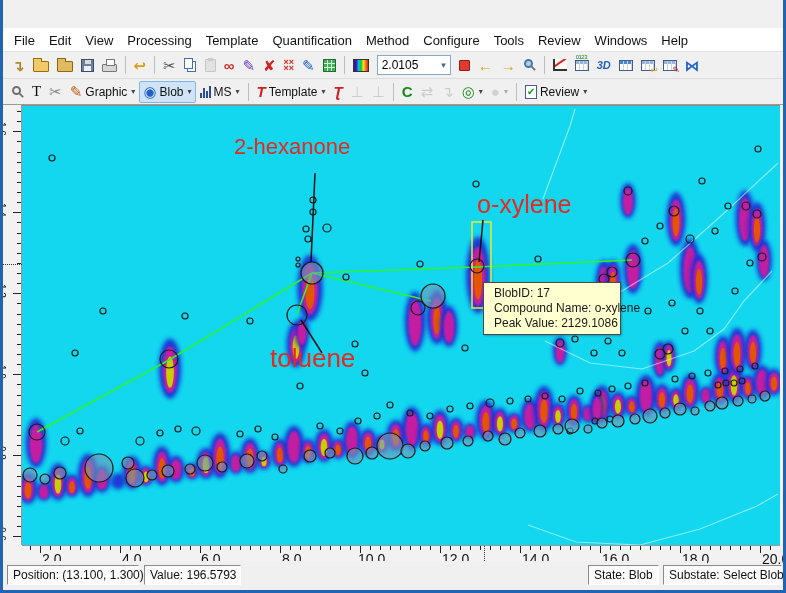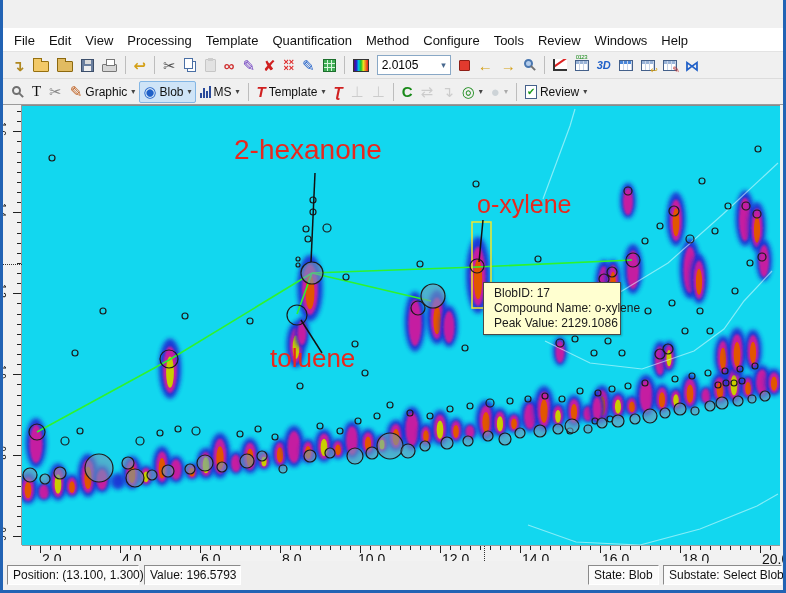--- a/index.html
+++ b/index.html
@@ -69,21 +69,21 @@
   .corner{position:absolute;left:0;top:440px;width:19px;height:16px;background:#f2f2f2;}
   .vtick{position:absolute;right:0;height:1px;background:#222;}
   .htick{position:absolute;top:0;width:1px;background:#222;}
   .vlab{position:absolute;font-size:10px;color:#111;transform:rotate(90deg);transform-origin:left top;white-space:nowrap;}
   .hlab{position:absolute;top:5px;font-size:14px;color:#111;white-space:nowrap;}
   .vdots{position:absolute;left:0;width:19px;height:0;border-top:1px dotted #333;}
   .hdots{position:absolute;top:0;width:0;height:15px;border-left:1px dotted #333;}
   .canvas{position:absolute;left:19px;top:0;width:758px;height:440px;background:#12d7ef;border-top:1px solid #8a8a8a;overflow:hidden;}
   .canvas svg{position:absolute;left:0;top:0;}
   .cmp-label{position:absolute;color:#e8281e;font-family:"Liberation Sans",sans-serif;white-space:nowrap;z-index:5;}
-  #lbl-hex{left:212px;top:28px;font-size:28px;}
+  #lbl-hex{left:212px;top:28px;font-size:22px;}
   #lbl-oxy{left:455px;top:84px;font-size:25px;}
   #lbl-tol{left:248px;top:237px;font-size:26px;}
   .tooltip{position:absolute;left:461px;top:176px;width:138px;background:#ffffd0;border:1px solid #4a4a4a;padding:3px 10px;z-index:6;box-shadow:1px 1px 2px rgba(0,0,0,.25);}
   .tooltip div{font-size:12px;line-height:15px;color:#1a1a1a;white-space:nowrap;}
   
   .statusbar{position:absolute;left:0;top:561px;width:704px;height:29px;background:#f0f0f0;}
   .spanel{position:absolute;top:4px;height:20px;background:#fbfbfb;border:1px solid;border-color:#8a8a8a #fff #fff #8a8a8a;font-size:12px;color:#111;display:flex;align-items:center;padding:0 5px;white-space:nowrap;}
 </style>
 </head>
 <body>

